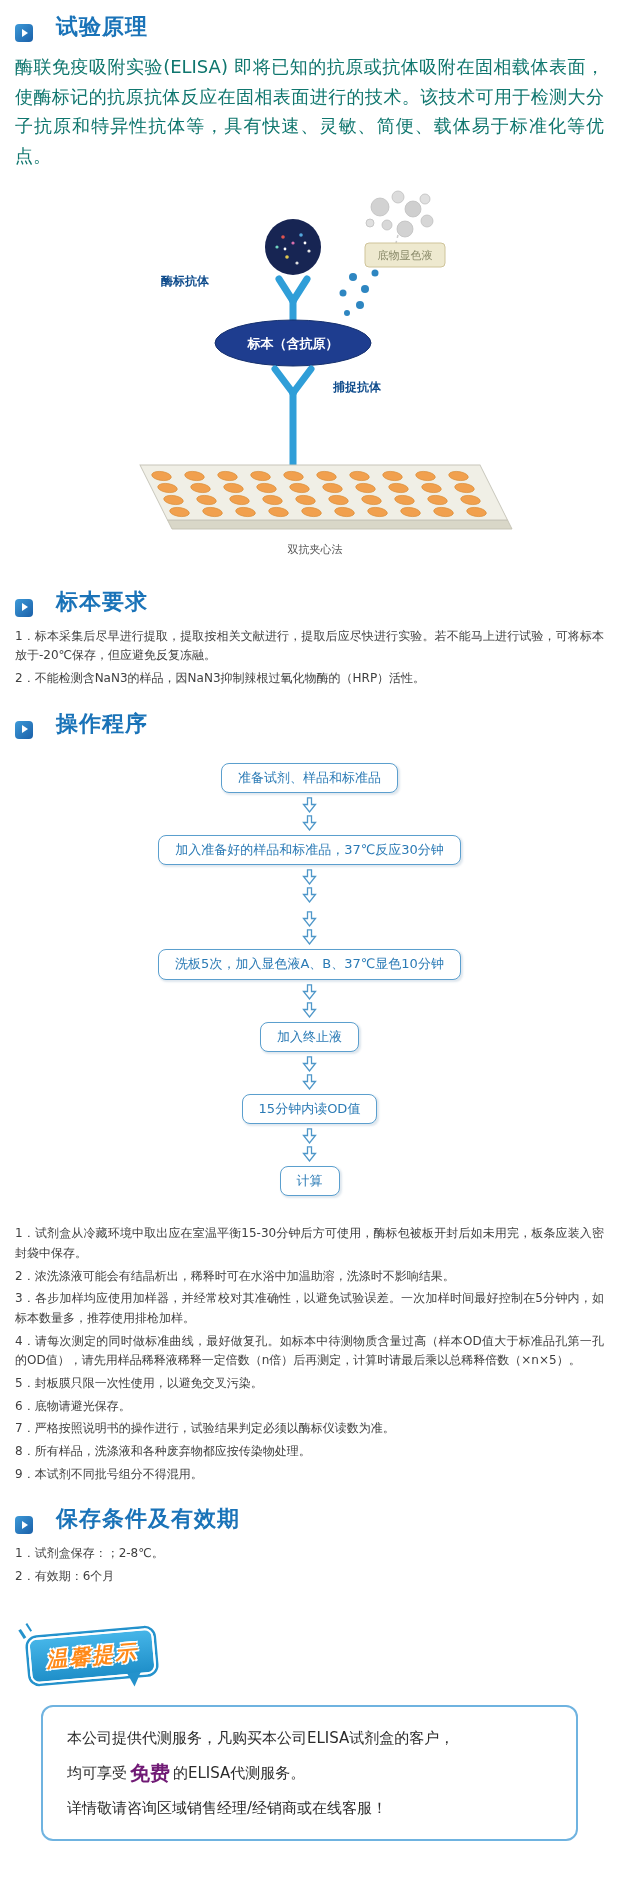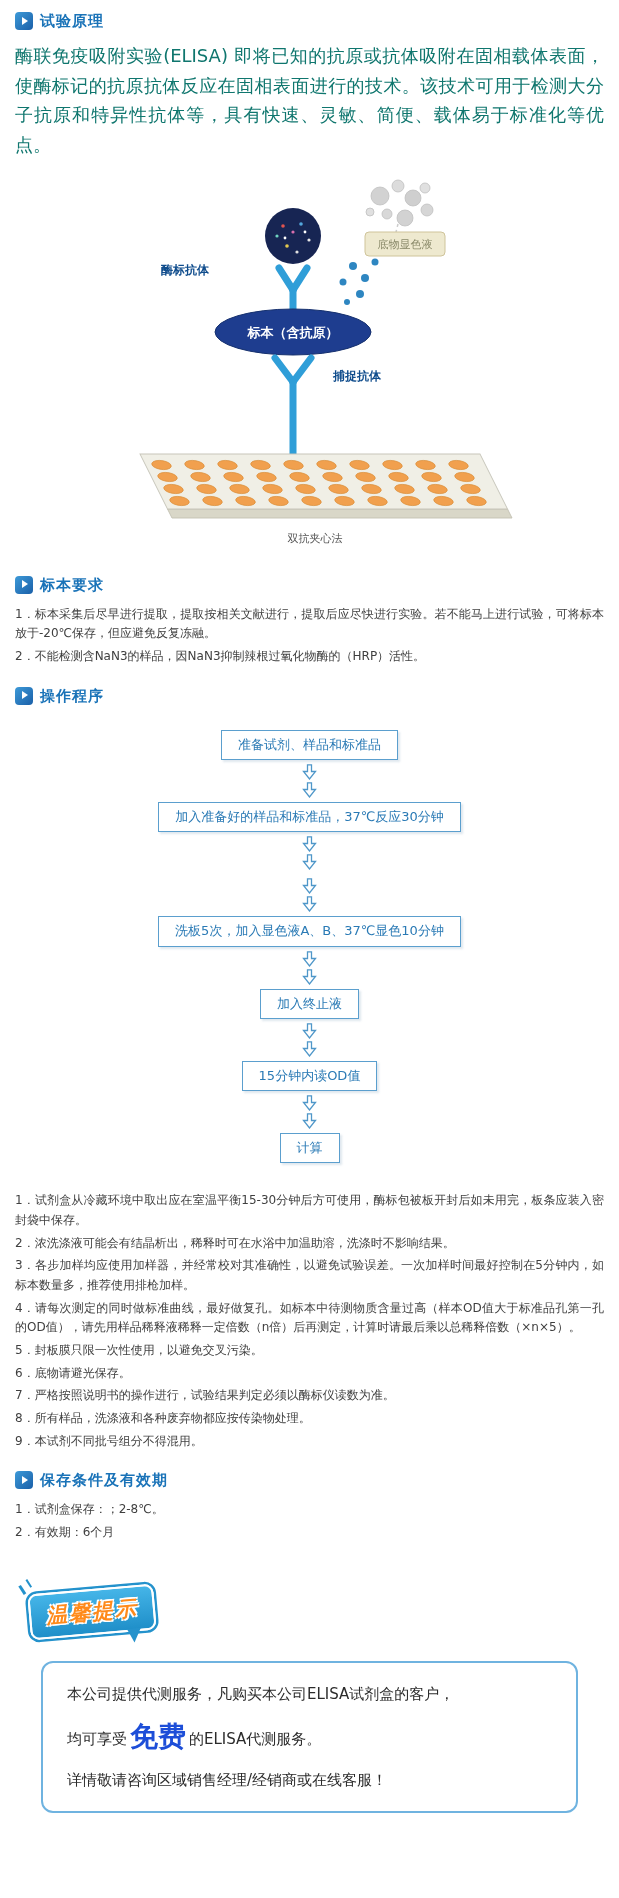--- a/index.html
+++ b/index.html
@@ -6,22 +6,22 @@
   html,body { background:#ffffff; }
   body {
     width:619px;
     font-family:"DejaVu Sans","Liberation Sans",sans-serif;
     color:#404040;
   }
   .page { width:619px; min-height:1898px; padding:10px 15px 24px; background:#fff; }
 
   
   .sec-title{
-    display:flex; align-items:flex-start; gap:7px;
-    color:#1a73b8; font-size:15px; font-weight:bold;
+    display:flex; align-items:flex-end; gap:23px;
+    color:#1a73b8; font-size:22px; font-weight:bold;
     margin:20px 0 10px;
     letter-spacing:1px;
   }
   .sec-title.first{ margin-top:2px; }
   .sec-icon{
     width:18px; height:18px; flex:0 0 18px;
     background:linear-gradient(135deg,#3d9ad8,#1a5fa8);
     border-radius:4px; position:relative;
   }
   .sec-icon::after{
@@ -33,21 +33,21 @@
 
   .body-text{ font-size:18px; line-height:1.65; text-align:justify; color:#0f766e; }
   .list-item{ font-size:12px; line-height:1.64; text-align:justify; color:#3f3f3f; margin-bottom:3px; }
 
   
   .diagram{ margin:14px auto 6px; width:490px; }
 
   
   .flow{ display:flex; flex-direction:column; align-items:center; margin:24px 0 28px; }
   .flow-box{
-    border:1.6px solid #5b9fce; border-radius:0; background:#fff;
+    border:1.6px solid #5b9fce; border-radius:8px; background:#fff;
     color:#2a7ab5; font-size:13px; line-height:1.25;
     padding:6px 16px; box-shadow:1.5px 1.5px 2px rgba(80,120,160,.18);
     white-space:nowrap;
   }
   .flow-connector{ display:flex; flex-direction:column; align-items:center; gap:2px; padding:4px 0; }
 
   
   .tip-banner{
     position:relative;
     width:126px; height:46px; margin:46px 0 26px 14px;
@@ -73,21 +73,21 @@
     border-top:14px solid #2492cc; transform:skewX(-18deg);
   }
 
   
   .promo-box{
     border:2px solid #6fb3e0; border-radius:12px;
     margin:18px 26px 8px; padding:16px 24px;
     font-size:15px; color:#2b2b2b; line-height:2.0;
   }
   .promo-free{
-    color:#1d4ed8; font-size:28px; font-weight:bold;
+    color:#701a75; font-size:20px; font-weight:bold;
     margin:0 3px; vertical-align:-2px;
   }
 </style>
 </head>
 <body>
 
 <div class="page">
 
   <h2 class="sec-title first">
     <span class="sec-icon"></span>

